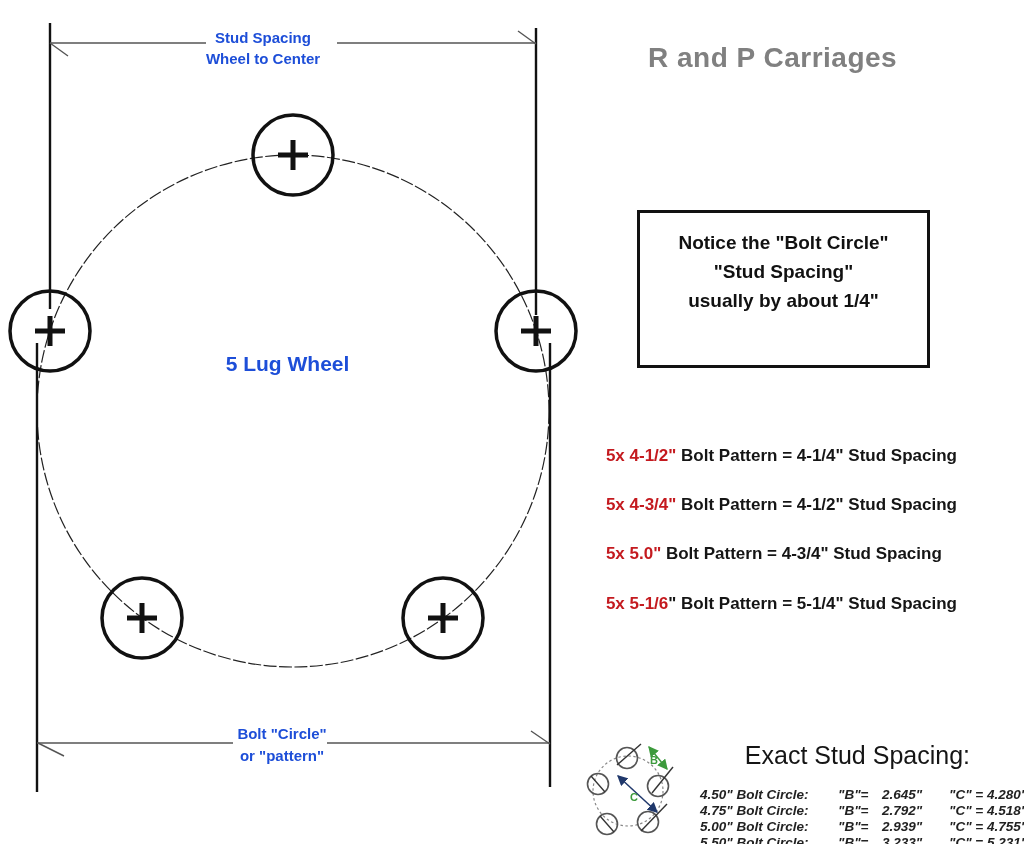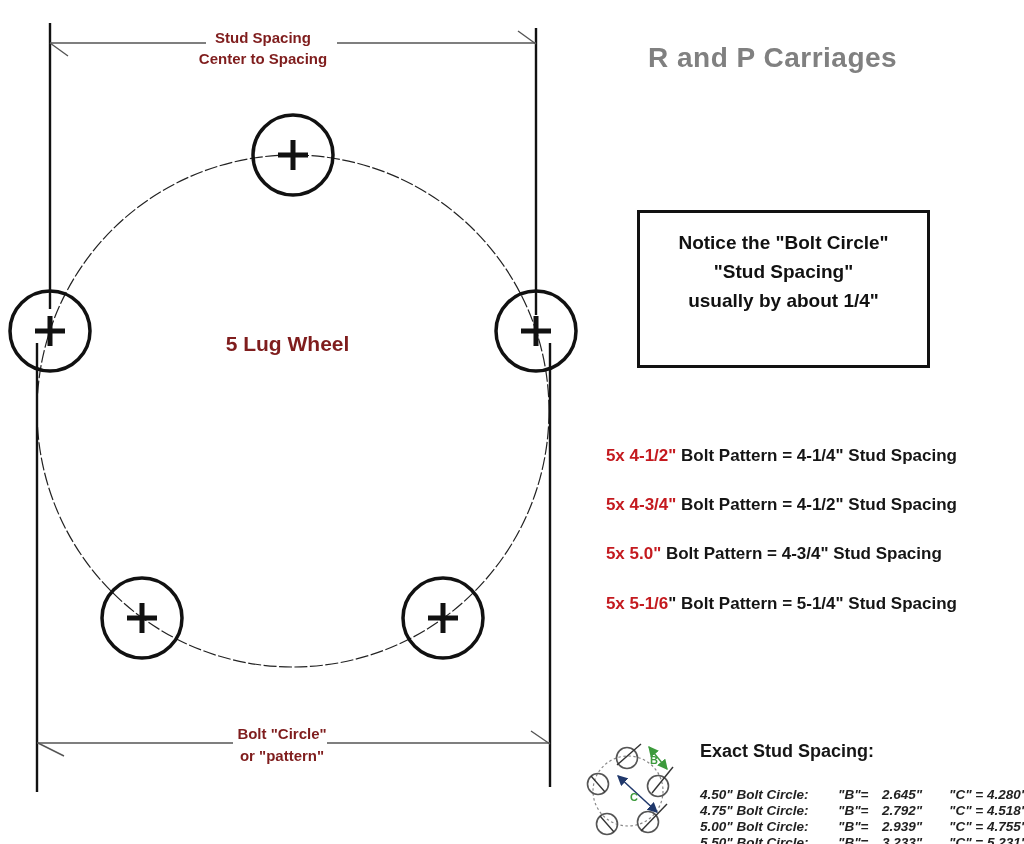--- a/index.html
+++ b/index.html
@@ -2,34 +2,34 @@
 <html><head>
 <meta charset="utf-8">
 <style>
   html,body { margin:0; padding:0; background:#ffffff; }
   .canvas {
     position:relative; width:1024px; height:844px; background:#ffffff;
     font-family:"Liberation Sans", sans-serif; overflow:hidden; color:#111;
   }
   svg { display:block; }
   .abs { position:absolute; }
-  .dim-label { position:absolute; text-align:center; font-weight:bold; color:#7f1d1d; }
+  .dim-label { position:absolute; text-align:center; font-weight:bold; color:#1d4ed8; }
   #stud-label   { left:158px; top:27px;  width:210px; font-size:15px; line-height:21px; }
-  #wheel-label  { left:180px; top:332px; width:215px; font-size:21px; }
+  #wheel-label  { left:180px; top:352px; width:215px; font-size:21px; }
   #bolt-label   { left:198px; top:723px; width:168px; font-size:15px; line-height:22px; }
   #main-title   { position:absolute; left:648px; top:42px; font-size:28px; font-weight:bold;
                   color:#808080; letter-spacing:0.5px;text-align:center; }
   #notice-box   { position:absolute; left:637px; top:210px; width:293px; height:158px;
                   border:3px solid #111; box-sizing:border-box; text-align:center;
                   font-weight:bold; font-size:19px; line-height:29px; padding-top:15px; }
   .pattern-line { position:absolute; left:587px; font-size:17px; font-weight:bold;
                   white-space:pre; color:#151515; }
   .pattern-line .red { color:#c41a1f; }
-  #exact-heading { position:absolute; left:700px; top:741px; width:270px; text-align:left;
-                   font-size:18px; font-weight:bold; color:#151515; }
+  #exact-heading { position:absolute; left:700px; top:741px; width:270px; text-align:right;
+                   font-size:25px; font-weight:normal; color:#151515; }
   .spec-row { position:absolute; left:685px; font-size:13.5px; font-weight:bold;
               font-style:italic; white-space:pre; color:#222; line-height:15px; }
   .spec-row .c-size { display:inline-block; width:138px; }
   .spec-row .c-b    { display:inline-block; width:44px; }
   .spec-row .c-bval { display:inline-block; width:67px; }
 </style>
 </head>
 <body>
 
 <div class="canvas">
@@ -71,21 +71,21 @@
     </g>
 
     <g stroke="#555" stroke-width="1.4" fill="none">
       <path d="M37 743 H233 M327 743 H550"></path>
       <path d="M38 743 L64 756 M531 731 L550 744"></path>
     </g>
   </svg>
 
   <div class="dim-label" id="stud-label">
     <div>Stud Spacing</div>
-    <div>Center to Spacing</div>
+    <div>Wheel to Center</div>
   </div>
   <div class="dim-label" id="wheel-label">5 Lug Wheel</div>
   <div class="dim-label" id="bolt-label">
     <div>Bolt "Circle"</div>
     <div>or "pattern"</div>
   </div>
 
   <div id="main-title">R and P Carriages</div>
 
   <div id="notice-box">

